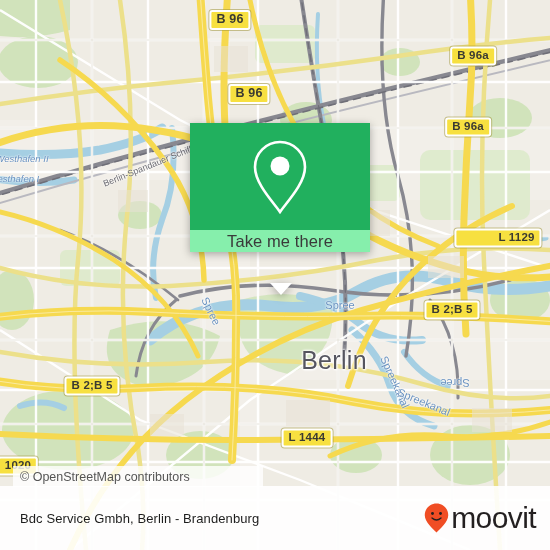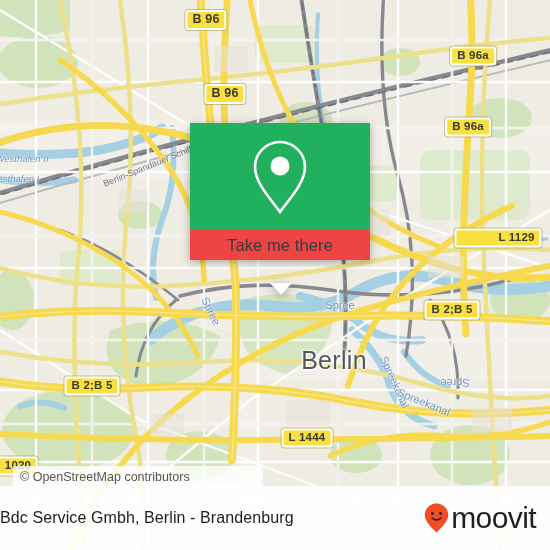--- a/index.html
+++ b/index.html
@@ -11,57 +11,57 @@
   #map{position:absolute;inset:0;width:550px;height:550px;}
   #map svg{display:block;width:550px;height:550px;}
 
   
   .shield{position:absolute;background:#f7e040;border:2px solid #ffffff;
           color:#3a3a32;font-weight:bold;border-radius:3px;
           padding:1px 5px 2px 5px;line-height:1.05;white-space:nowrap;
           box-shadow:0 0 0 1px rgba(160,150,60,.55);
           transform:translate(-50%,-50%);letter-spacing:.2px;}
   .shield.sz11{font-size:11.5px;}
-  .shield.sz12{font-size:12.5px;}
+  .shield.sz12{font-size:12.5px;margin-left:24px;}
 
   
   .placelabel{position:absolute;transform:translate(-50%,-50%);
               color:#4a4a55;white-space:nowrap;pointer-events:none;}
   .city{font-size:25px;color:#55555f;letter-spacing:.3px;
         text-shadow:0 0 3px #fff,0 0 3px #fff,0 0 2px #fff,1px 1px 2px #fff;text-align:center;}
   .water{font-size:9.5px;color:#6a92c0;font-style:italic;
          text-shadow:0 0 2px #fff,0 0 2px #fff;}
   .waterbig{font-size:11px;color:#6a92c0;
             text-shadow:0 0 2px #fff,0 0 2px #fff;}
   .railway{font-size:9px;color:#6b6b72;
            text-shadow:0 0 2px #fff,0 0 2px #fff;}
 
   
   #popup{position:absolute;left:190px;top:123px;width:180px;
          filter:drop-shadow(0 2px 4px rgba(0,0,0,.32));}
   #popup-head{height:107px;background:#21b05e;
               display:flex;align-items:center;justify-content:center;}
-  #popup-body{height:30px;background:#ef4444;
+  #popup-body{height:22px;background:#86efac;
               display:flex;align-items:center;justify-content:center;}
   #popup-label{font-size:16.5px;color:#3a3a3a;letter-spacing:.1px;}
   #popup-tail{position:absolute;left:80px;top:160px;width:0;height:0;
               border-left:11px solid transparent;border-right:11px solid transparent;
               border-top:12px solid #ffffff;}
 
   
   #attrib{position:absolute;left:13px;top:466px;height:21px;width:250px;
           background:rgba(255,255,255,.80);
           display:flex;align-items:center;}
   #attrib span{font-size:12.5px;color:#555;padding-left:7px;}
 
   
   #footer{position:absolute;left:0;top:486px;width:550px;height:64px;
           background:rgba(255,255,255,.90);
           display:flex;align-items:center;justify-content:space-between;}
-  #footer-title{font-size:16px;color:#1d1d1d;letter-spacing:.1px;}
+  #footer-title{font-size:13px;color:#1d1d1d;padding-left:20px;letter-spacing:.1px;}
   #brand{display:flex;align-items:center;padding-right:14px;}
   #brand-mark{width:25px;height:30px;margin-right:2px;}
   #brand-text{font-size:30px;color:#231f20;letter-spacing:-.6px;font-weight:400;}
 </style>
 </head>
 <body>
 
 <div id="app">
 
   <div id="map">

